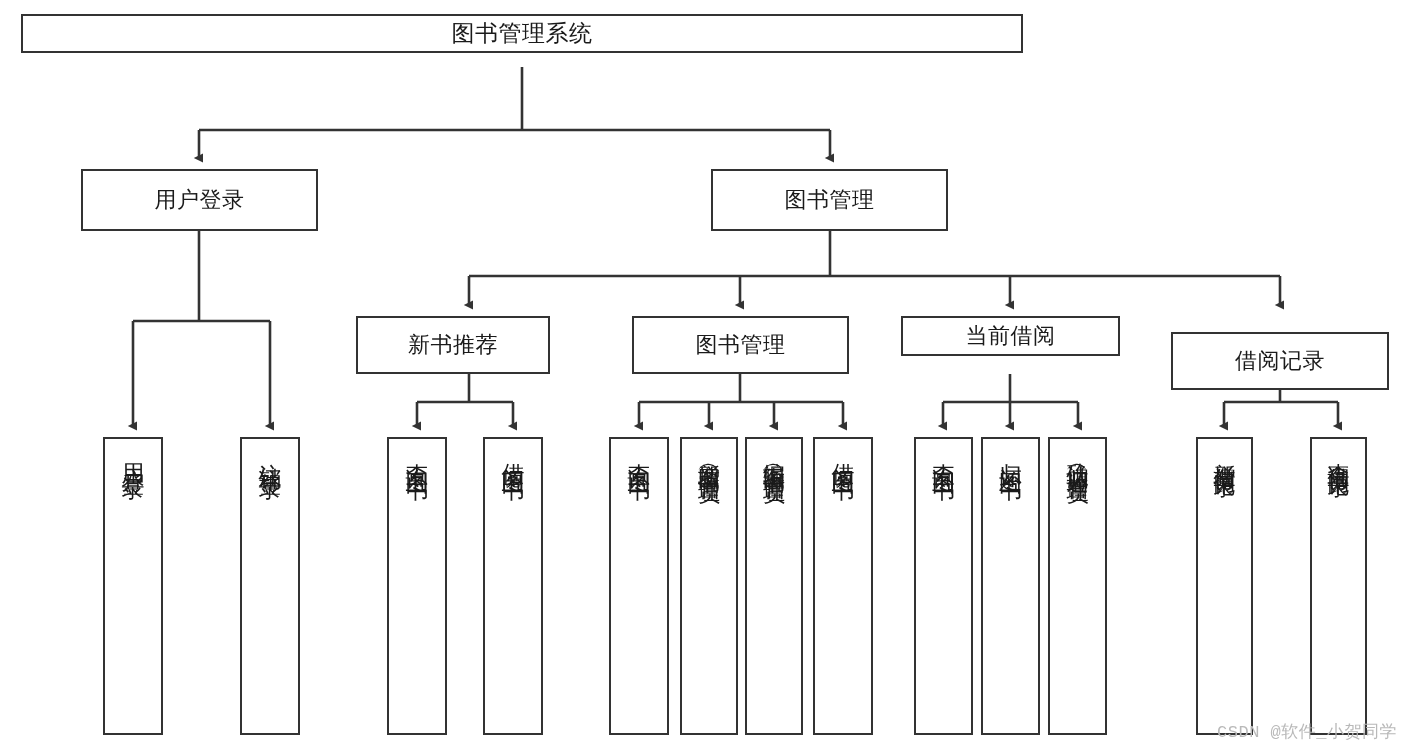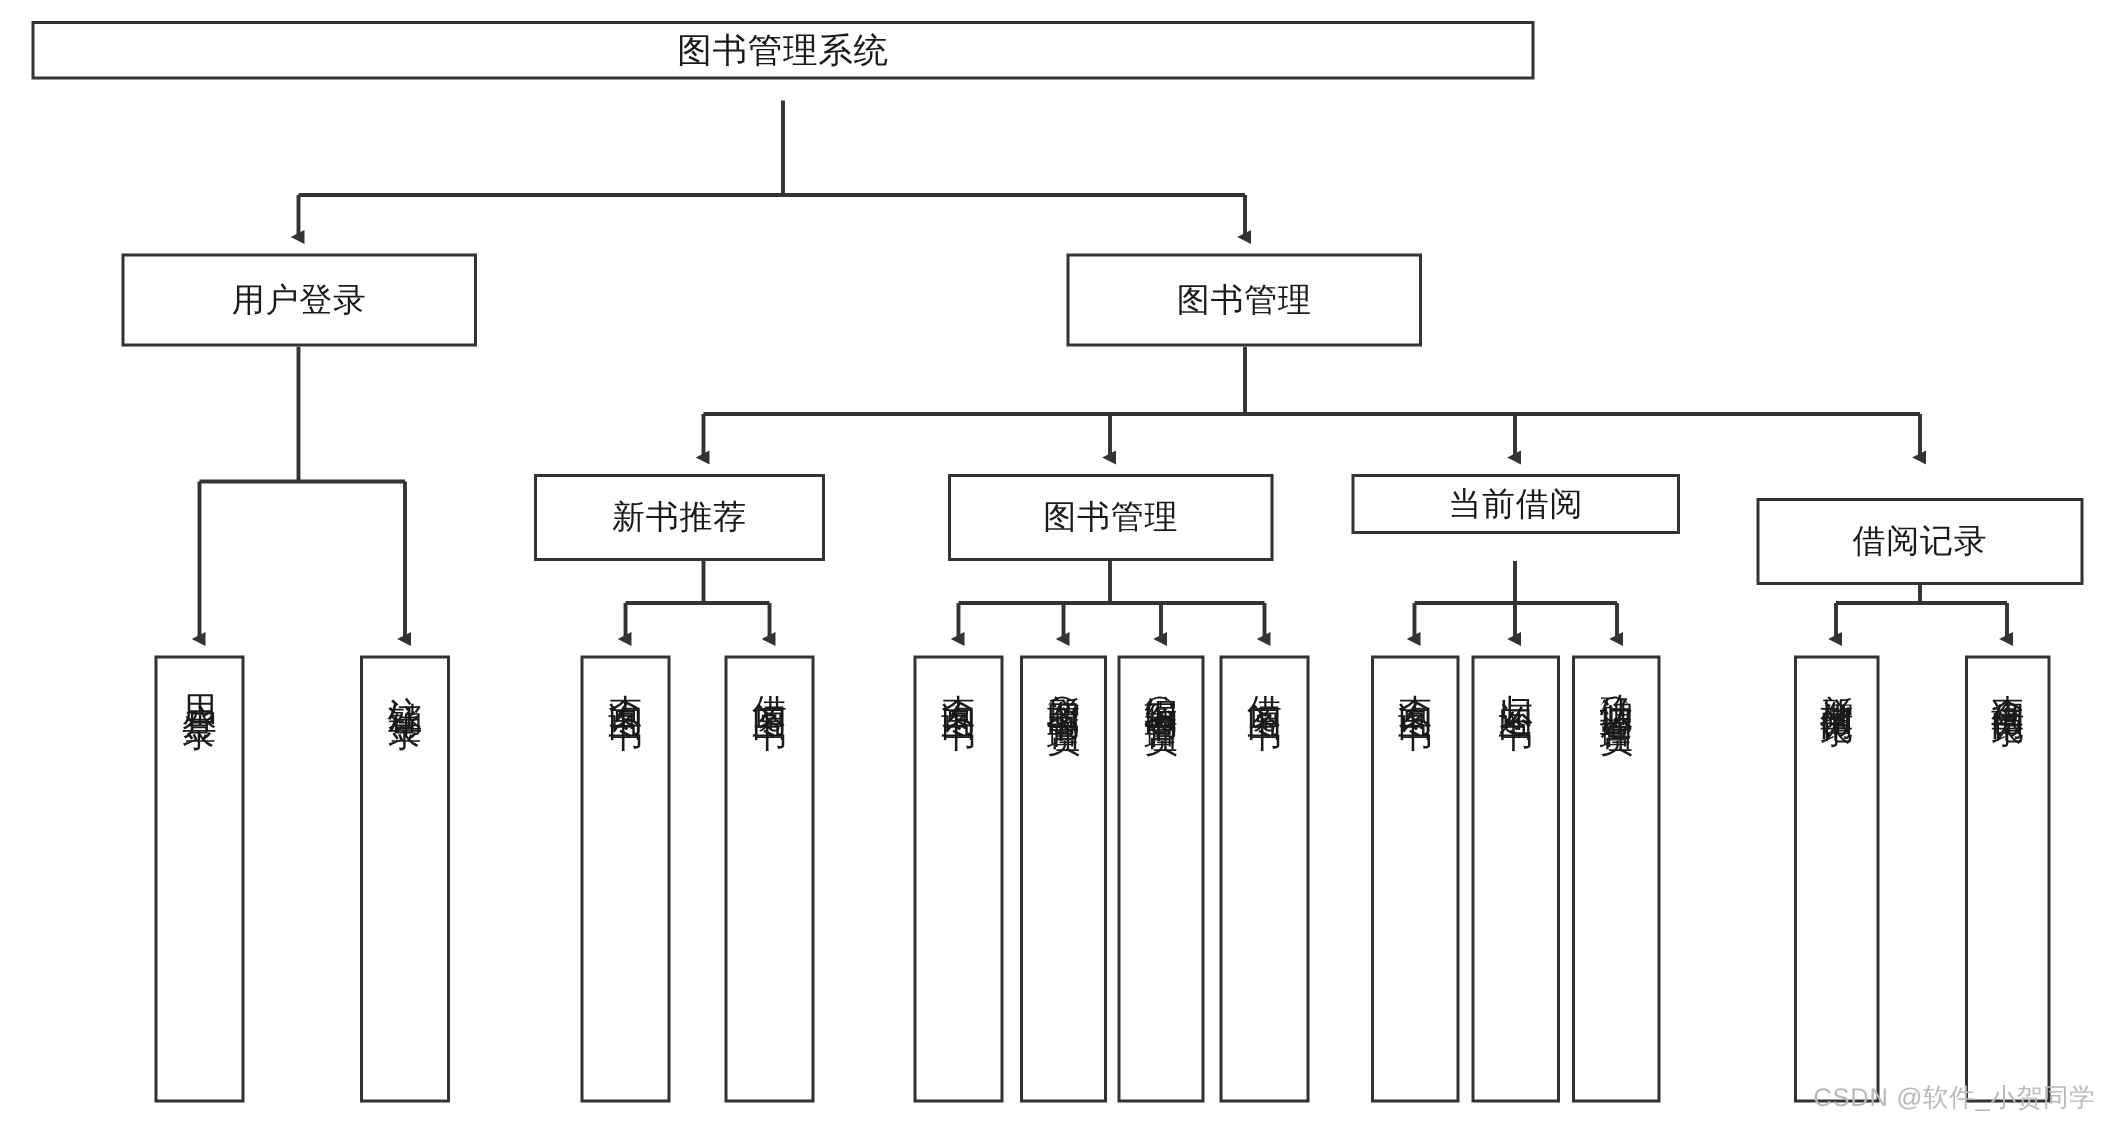--- a/index.html
+++ b/index.html
@@ -71,20 +71,21 @@
   }
   .watermark {
     position: absolute;
     right: 8px;
     bottom: 4px;
     font-size: 17px;
     color: #b9b9b9;
     letter-spacing: 0.5px;
     z-index: 5;
     white-space: nowrap;
+    font-family: Liberation Mono, monospace;
   }
 </style>
 </head>
 <body>
 
 <div id="canvas">
 
   <svg id="edges" viewBox="0 0 1405 747" width="1405" height="747" xmlns="http://www.w3.org/2000/svg">
     <defs>
       <marker id="arrow" markerWidth="10" markerHeight="10" refX="5.2" refY="4" orient="auto" markerUnits="userSpaceOnUse">

